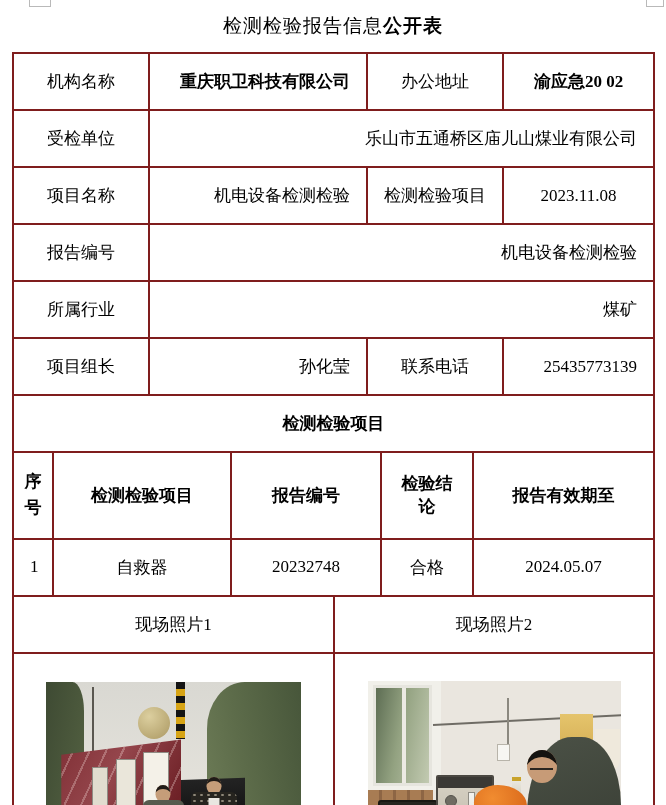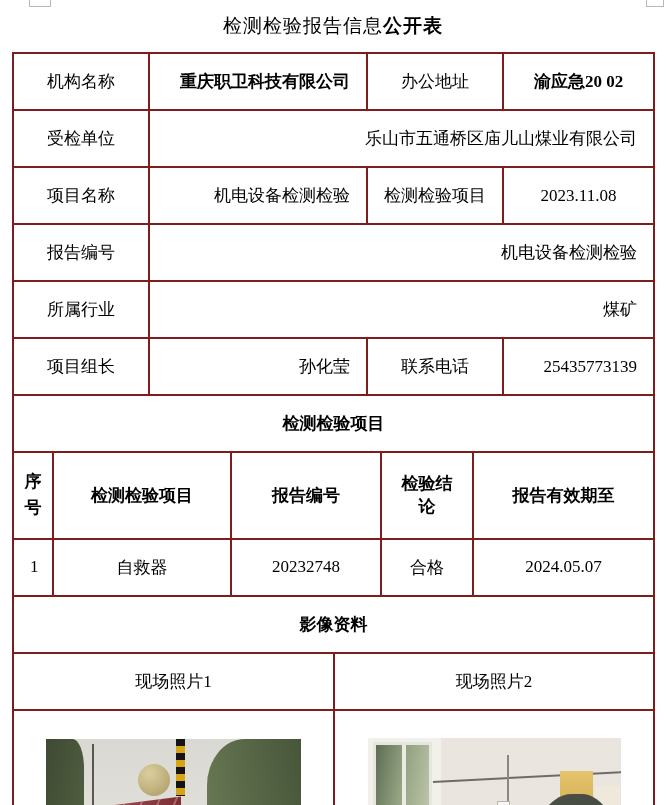--- a/index.html
+++ b/index.html
@@ -198,23 +198,20 @@
     </tr>
   </tbody>
     </table>
 
   <table class="tbl3">
     <colgroup>
         <col style="width:321px">
         <col style="width:320px">
       </colgroup>
     <tbody>
-        <tr style="height:31px">
-      <td class="banner" colspan="2">影像资料</td>
-    </tr>
     <tr style="height:42px">
       <td class="c">现场照片1</td>
       <td class="c">现场照片2</td>
     </tr>
     <tr>
       <td class="photocell">
         <div class="photo p1" title="两名男子站在乐山市五通桥区庙儿山煤业有限公司红色大理石门柱前">
           <div class="p1-trees-l"></div>
           <div class="p1-trees-r"></div>
           <div class="p1-upole"></div>

